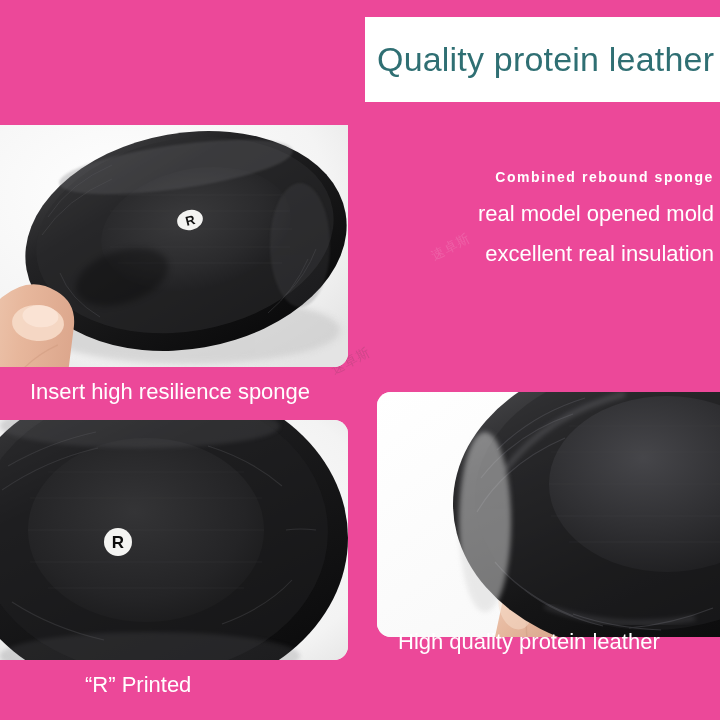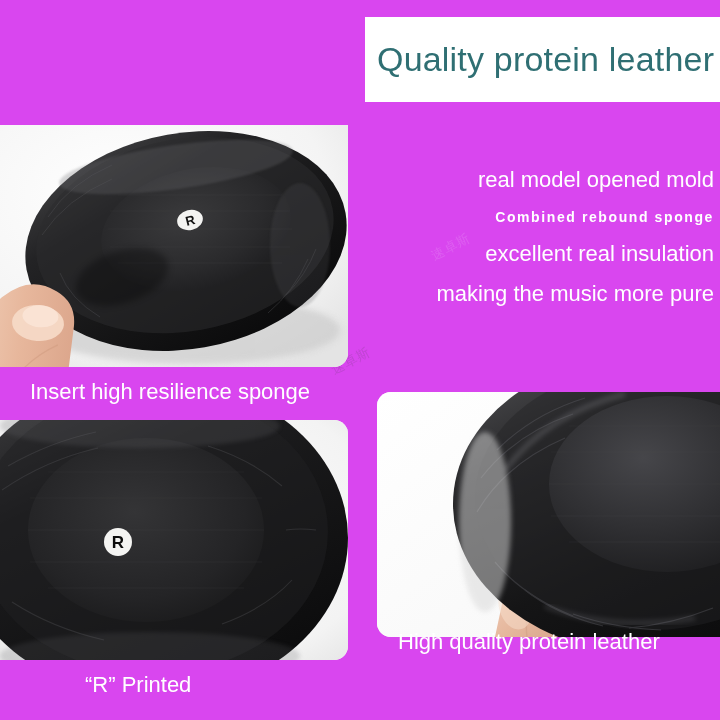--- a/index.html
+++ b/index.html
@@ -9,21 +9,21 @@
   }
   body {
     font-family: "Liberation Sans", sans-serif;
   }
 
   #page {
     position: relative;
     width: 720px;
     height: 720px;
     overflow: hidden;
-    background: #d946ef;
+    background: #ec4899;
   }
 
   
   .title-box {
     position: absolute;
     left: 365px;
     top: 17px;
     width: 355px;
     height: 85px;
     background: #ffffff;
@@ -125,24 +125,23 @@
 </head>
 <body>
 
 <div id="page">
 
   <div class="title-box">
     <div class="title-text">Quality protein leather</div>
   </div>
 
   <div class="feature-list">
+    <div class="feature-line small">Combined rebound sponge</div>
     <div class="feature-line">real model opened mold</div>
-    <div class="feature-line small">Combined rebound sponge</div>
     <div class="feature-line">excellent real insulation</div>
-    <div class="feature-line">making the music more pure</div>
   </div>
 
   <div class="watermark wm-1">速卓斯</div>
   <div class="watermark wm-2">速卓斯</div>
 
   <div class="panel" id="panel-top-left">
     <svg class="photo-svg" viewBox="0 0 348 242" preserveAspectRatio="xMidYMid slice">
       <defs>
         <radialGradient id="bgA" cx="35%" cy="30%" r="85%">
           <stop offset="0%" stop-color="#ffffff"></stop>

